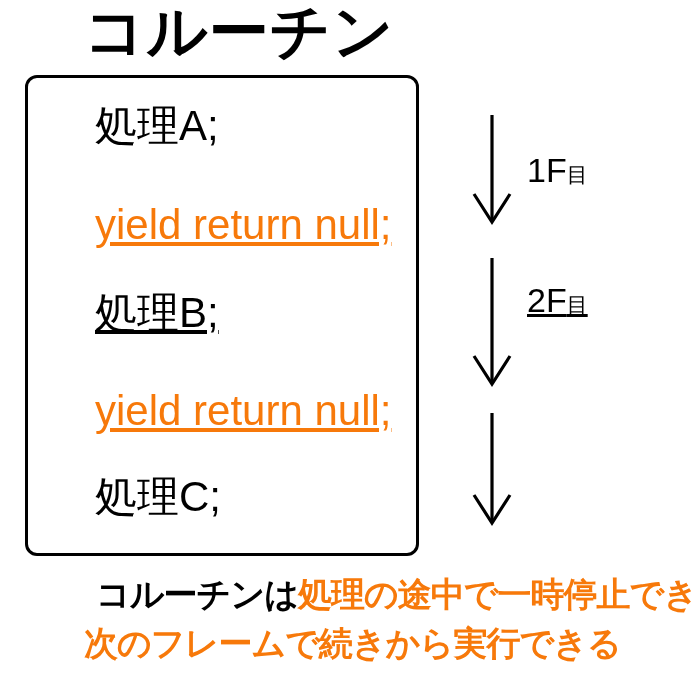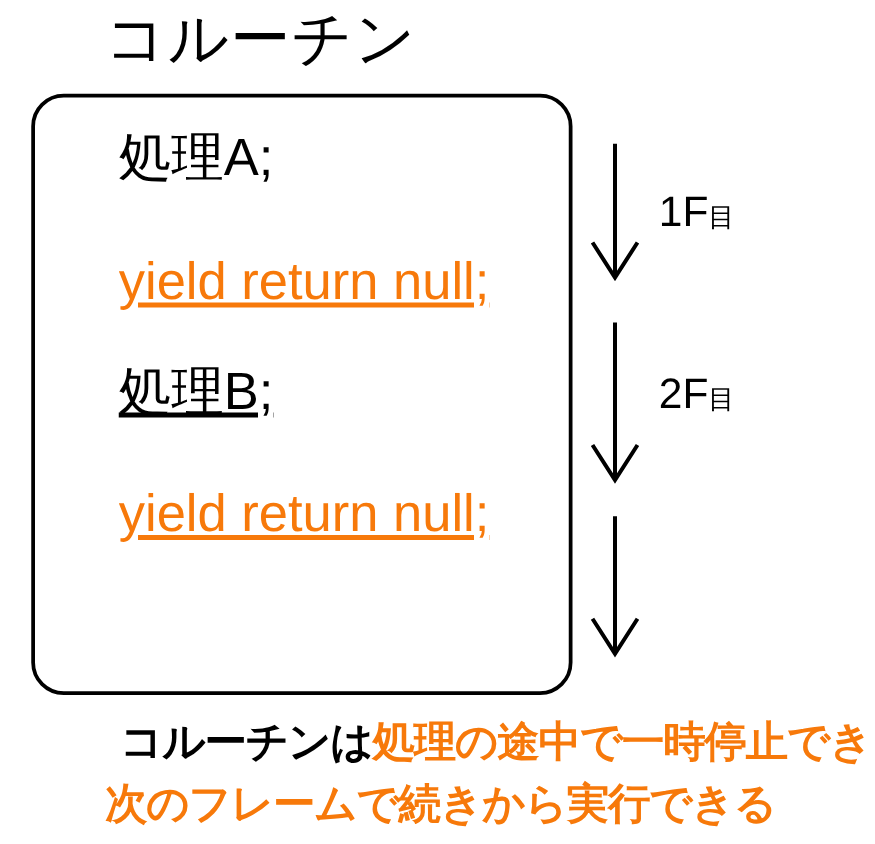--- a/index.html
+++ b/index.html
@@ -17,35 +17,35 @@
     position: relative;
     width: 700px;
     height: 675px;
     background: var(--bg);
     overflow: hidden;
   }
   .title {
     position: absolute;
     left: 84px;
     top: 0px;
-    font-size: 48px;
+    font-size: 60px;
     line-height: 64px;
-    font-weight: 400;
+    font-weight: 700;
     letter-spacing: 1px;
     color: var(--ink);
     white-space: nowrap;
   }
   .process-box {
     position: absolute;
     left: 25px;
     top: 75px;
-    width: 433px;
+    width: 394px;
     height: 481px;
     border: 3px solid var(--ink);
-    border-radius: 26px;
+    border-radius: 12px;
     background: var(--bg);
     text-align: center;
   }
   .box-line {
     position: absolute;
     left: 67px;
     font-size: 42px;
     line-height: 48px;
     white-space: nowrap;
     color: var(--ink);
@@ -67,21 +67,21 @@
   .frame-label {
     position: absolute;
     left: 527px;
     font-size: 34px;
     line-height: 36px;
     white-space: nowrap;
     color: var(--ink);
   }
   .frame-label .suffix { font-size: 21px; }
   .frame-label.f1 { top: 152px; }
-  .frame-label.f2 { top: 297px; }
+  .frame-label.f2 { top: 282px; text-decoration: underline; }
   .frame-label.f3 { top: 456px; }
   .caption {
     position: absolute;
     left: 84px;
     top: 570px;
     font-size: 34px;
     line-height: 49px;
     font-weight: 600;
     letter-spacing: -1px;
     white-space: nowrap;
@@ -94,20 +94,21 @@
 
 <div class="canvas">
 
   <div class="title">コルーチン</div>
 
   <div class="process-box">
     <div class="box-line l0">処理A;</div>
     <div class="box-line l1 accent">yield return null;</div>
     <div class="box-line l2">処理B;</div>
     <div class="box-line l3 accent">yield return null;</div>
+    <div class="box-line l4">処理C;</div>
   </div>
 
   <svg class="arrows-svg" viewBox="0 0 64 440" fill="none" stroke="currentColor" stroke-width="3.2">
     <g>
       <line x1="27" y1="15" x2="27" y2="122"></line>
       <polyline points="9,94 27,122 45,94"></polyline>
     </g>
     <g>
       <line x1="27" y1="158" x2="27" y2="284"></line>
       <polyline points="9,256 27,284 45,256"></polyline>

